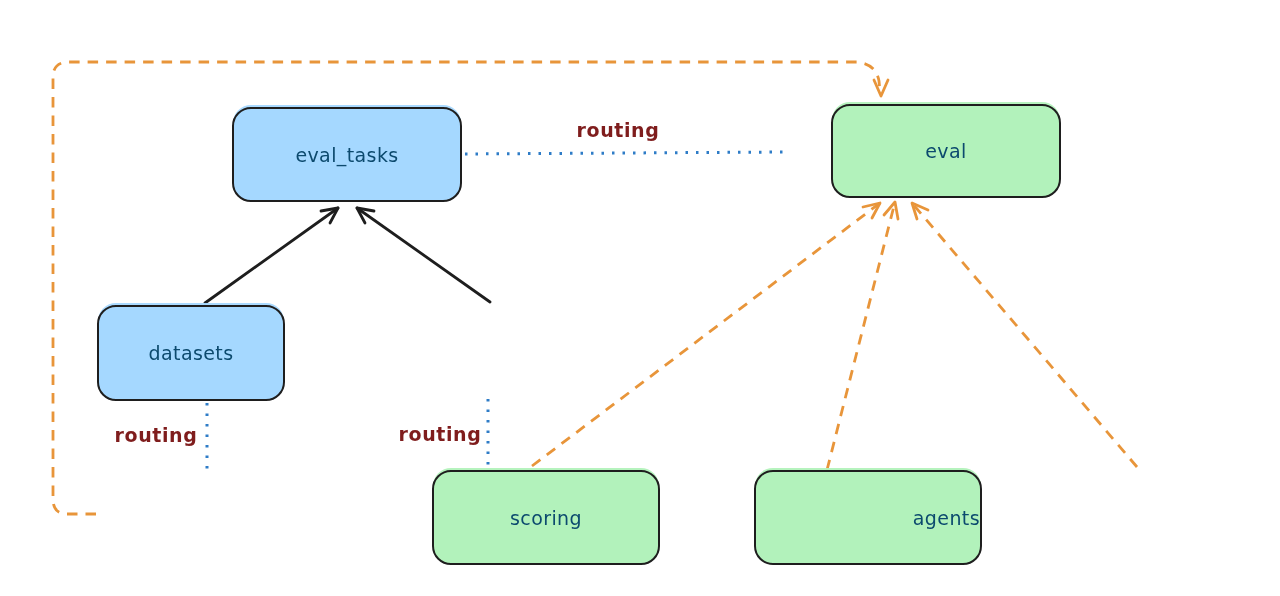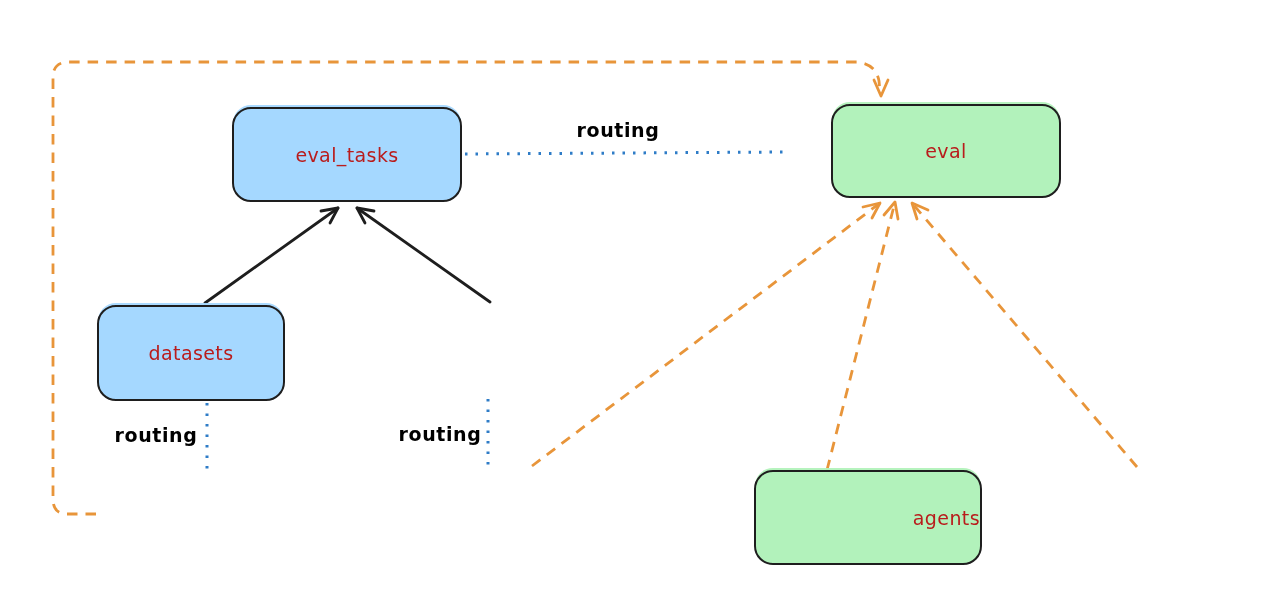--- a/index.html
+++ b/index.html
@@ -18,28 +18,28 @@
   }
   .node {
     position: absolute;
     border: 2.5px solid #1e1e1e;
     border-radius: 19px;
     display: flex;
     align-items: center;
     justify-content: center;
     font-size: 19px;
     letter-spacing: 0.4px;
-    color: #b91c1c;
+    color: #0c4a6e;
     box-sizing: border-box;
   }
   .node.blue  { background: #a5d8ff; box-shadow: 0 -3px 0 -1px rgba(165,216,255,0.95); }
   .node.green { background: #b2f2bb; box-shadow: 0 -3px 0 -1px rgba(178,242,187,0.95); margin-left: 44px; }
   .edge-label {
     position: absolute;
-    color: #000000;
+    color: #7f1d1d;
     font-size: 19px;
     font-weight: bold;
     letter-spacing: 0.6px;
     transform: translateX(-50%);
     white-space: nowrap;
   }
   .stroke-black  { stroke: #1e1e1e; stroke-width: 2.8; fill: none; stroke-linecap: round; stroke-linejoin: round; }
   .stroke-blue   { stroke: #2e7cc7; stroke-width: 3;   fill: none; stroke-dasharray: 2.5 8; }
   .stroke-orange { stroke: #e8953a; stroke-width: 2.8; fill: none; stroke-dasharray: 10.5 8; stroke-linecap: butt; }
   .head          { fill: none; stroke-width: 2.8; stroke-linecap: round; stroke-linejoin: round; }
@@ -82,20 +82,23 @@
   <div class="node green" style="left:787px; top:104px; width:230px; height:94px;">
     <span>eval</span>
   </div>
 
   <div class="node blue" style="left:97px; top:305px; width:188px; height:96px;text-align:center;">
     <span>datasets</span>
   </div>
 
 
 
+  <div class="node green" style="left:388px; top:470px; width:228px; height:95px;">
+    <span>scoring</span>
+  </div>
 
   <div class="node green" style="left:710px; top:470px; width:228px; height:95px;justify-content:flex-end;">
     <span>agents</span>
   </div>
 
 
   <div class="edge-label" style="left:618px; top:119px;">routing</div>
   <div class="edge-label" style="left:156px; top:424px;">routing</div>
   <div class="edge-label" style="left:440px; top:423px;">routing</div>
 

